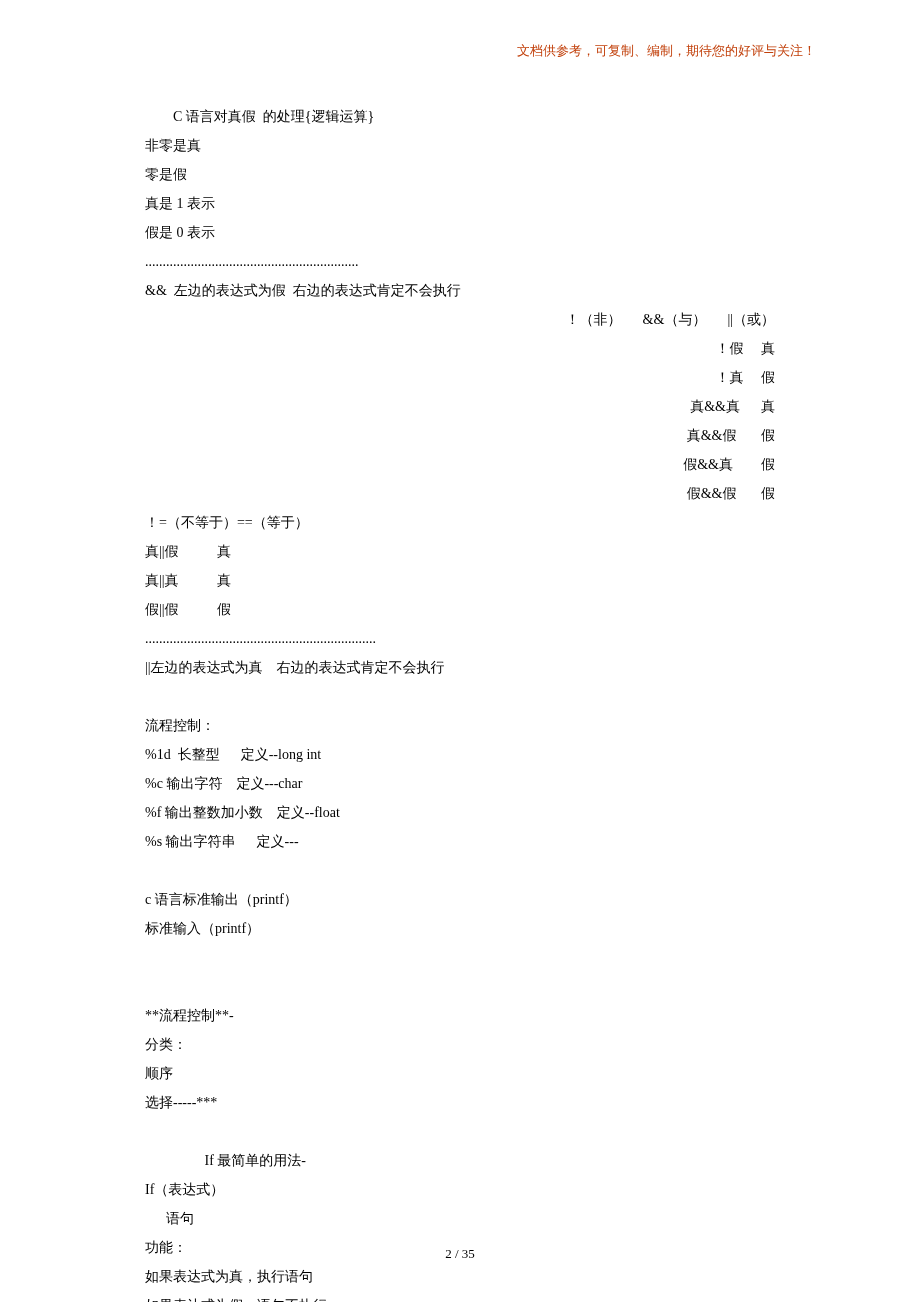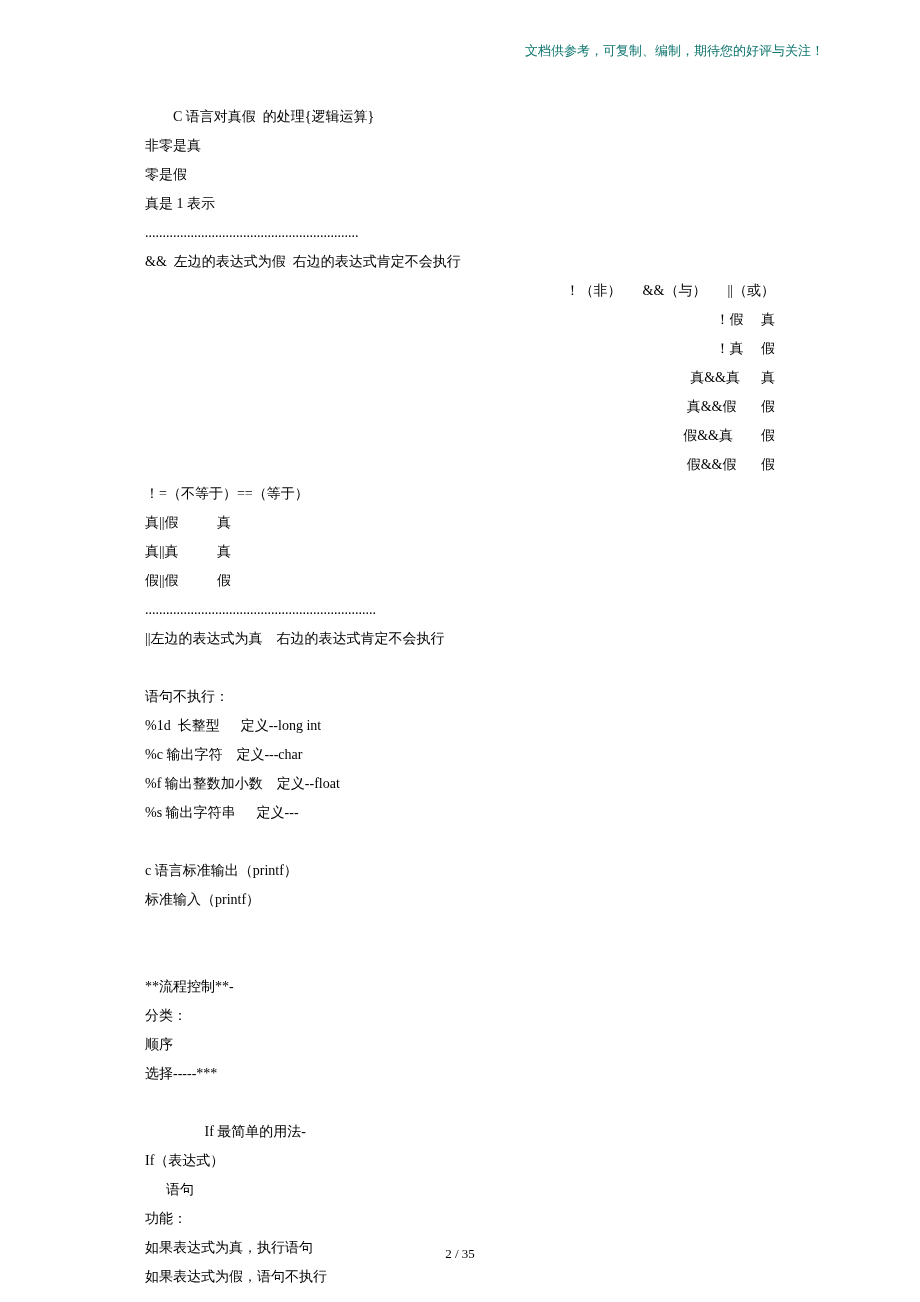--- a/index.html
+++ b/index.html
@@ -12,22 +12,22 @@
     min-height: 1302px;
     font-family: "SimSun", "宋体", serif;
     font-size: 14px;
     color: #000;
     position: relative;
     box-sizing: border-box;
   }
   .header-note {
     position: absolute;
     top: 42px;
-    right: 96px;
-    color: #0f766e;
+    right: 104px;
+    color: #c2410c;
     font-size: 13px;
     font-family: "SimSun", "宋体", serif;
   }
   .content {
     position: absolute;
     top: 100px;
     left: 140px;
     width: 640px;
     line-height: 24px;
     font-size: 14px;
@@ -59,37 +59,38 @@
 </head>
 <body>
 
 <div class="header-note">文档供参考，可复制、编制，期待您的好评与关注！</div>
 
 <div class="content">
   <p class="section-title">C 语言对真假  的处理{逻辑运算}</p>
   <p>非零是真</p>
   <p>零是假</p>
   <p>真是 1 表示</p>
+  <p>假是 0 表示</p>
   <p class="dots">.............................................................</p>
   <p>&amp;&amp;  左边的表达式为假  右边的表达式肯定不会执行</p>
   <p class="indent1">！（非）      &amp;&amp;（与）      ||（或）</p>
   <p class="indent1">！假     真</p>
   <p class="indent1">！真     假</p>
   <p class="indent1">真&amp;&amp;真      真</p>
   <p class="indent1">真&amp;&amp;假       假</p>
   <p class="indent1">假&amp;&amp;真        假</p>
   <p class="indent1">假&amp;&amp;假       假</p>
   <p>！=（不等于）==（等于）</p>
   <p>真||假           真</p>
   <p>真||真           真</p>
   <p>假||假           假</p>
   <p class="dots">..................................................................</p>
   <p>||左边的表达式为真    右边的表达式肯定不会执行</p>
   <p>&nbsp;</p>
-  <p>语句不执行：</p>
+  <p>流程控制：</p>
   <p>%1d  长整型      定义--long int</p>
   <p>%c 输出字符    定义---char</p>
   <p>%f 输出整数加小数    定义--float</p>
   <p>%s 输出字符串      定义---</p>
   <p>&nbsp;</p>
   <p>c 语言标准输出（printf）</p>
   <p>标准输入（printf）</p>
   <p>&nbsp;</p>
   <p>&nbsp;</p>
   <p>**流程控制**-</p>

